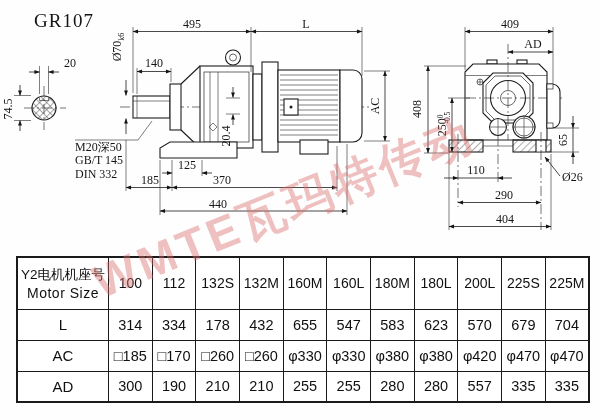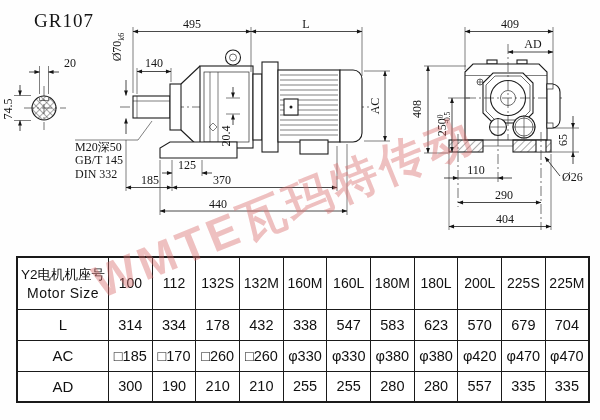--- a/index.html
+++ b/index.html
@@ -262,21 +262,21 @@
           <td class="colh">200L</td>
           <td class="colh">225S</td>
           <td class="colh">225M</td>
         </tr>
         <tr class="drow">
           <td class="rowl">L</td>
           <td class="cell">314</td>
           <td class="cell">334</td>
           <td class="cell">178</td>
           <td class="cell">432</td>
-          <td class="cell">338</td>
+          <td class="cell">655</td>
           <td class="cell">547</td>
           <td class="cell">583</td>
           <td class="cell">623</td>
           <td class="cell">570</td>
           <td class="cell">679</td>
           <td class="cell">704</td>
         </tr>
         <tr class="drow">
           <td class="rowl">AC</td>
           <td class="cell">□185</td>

